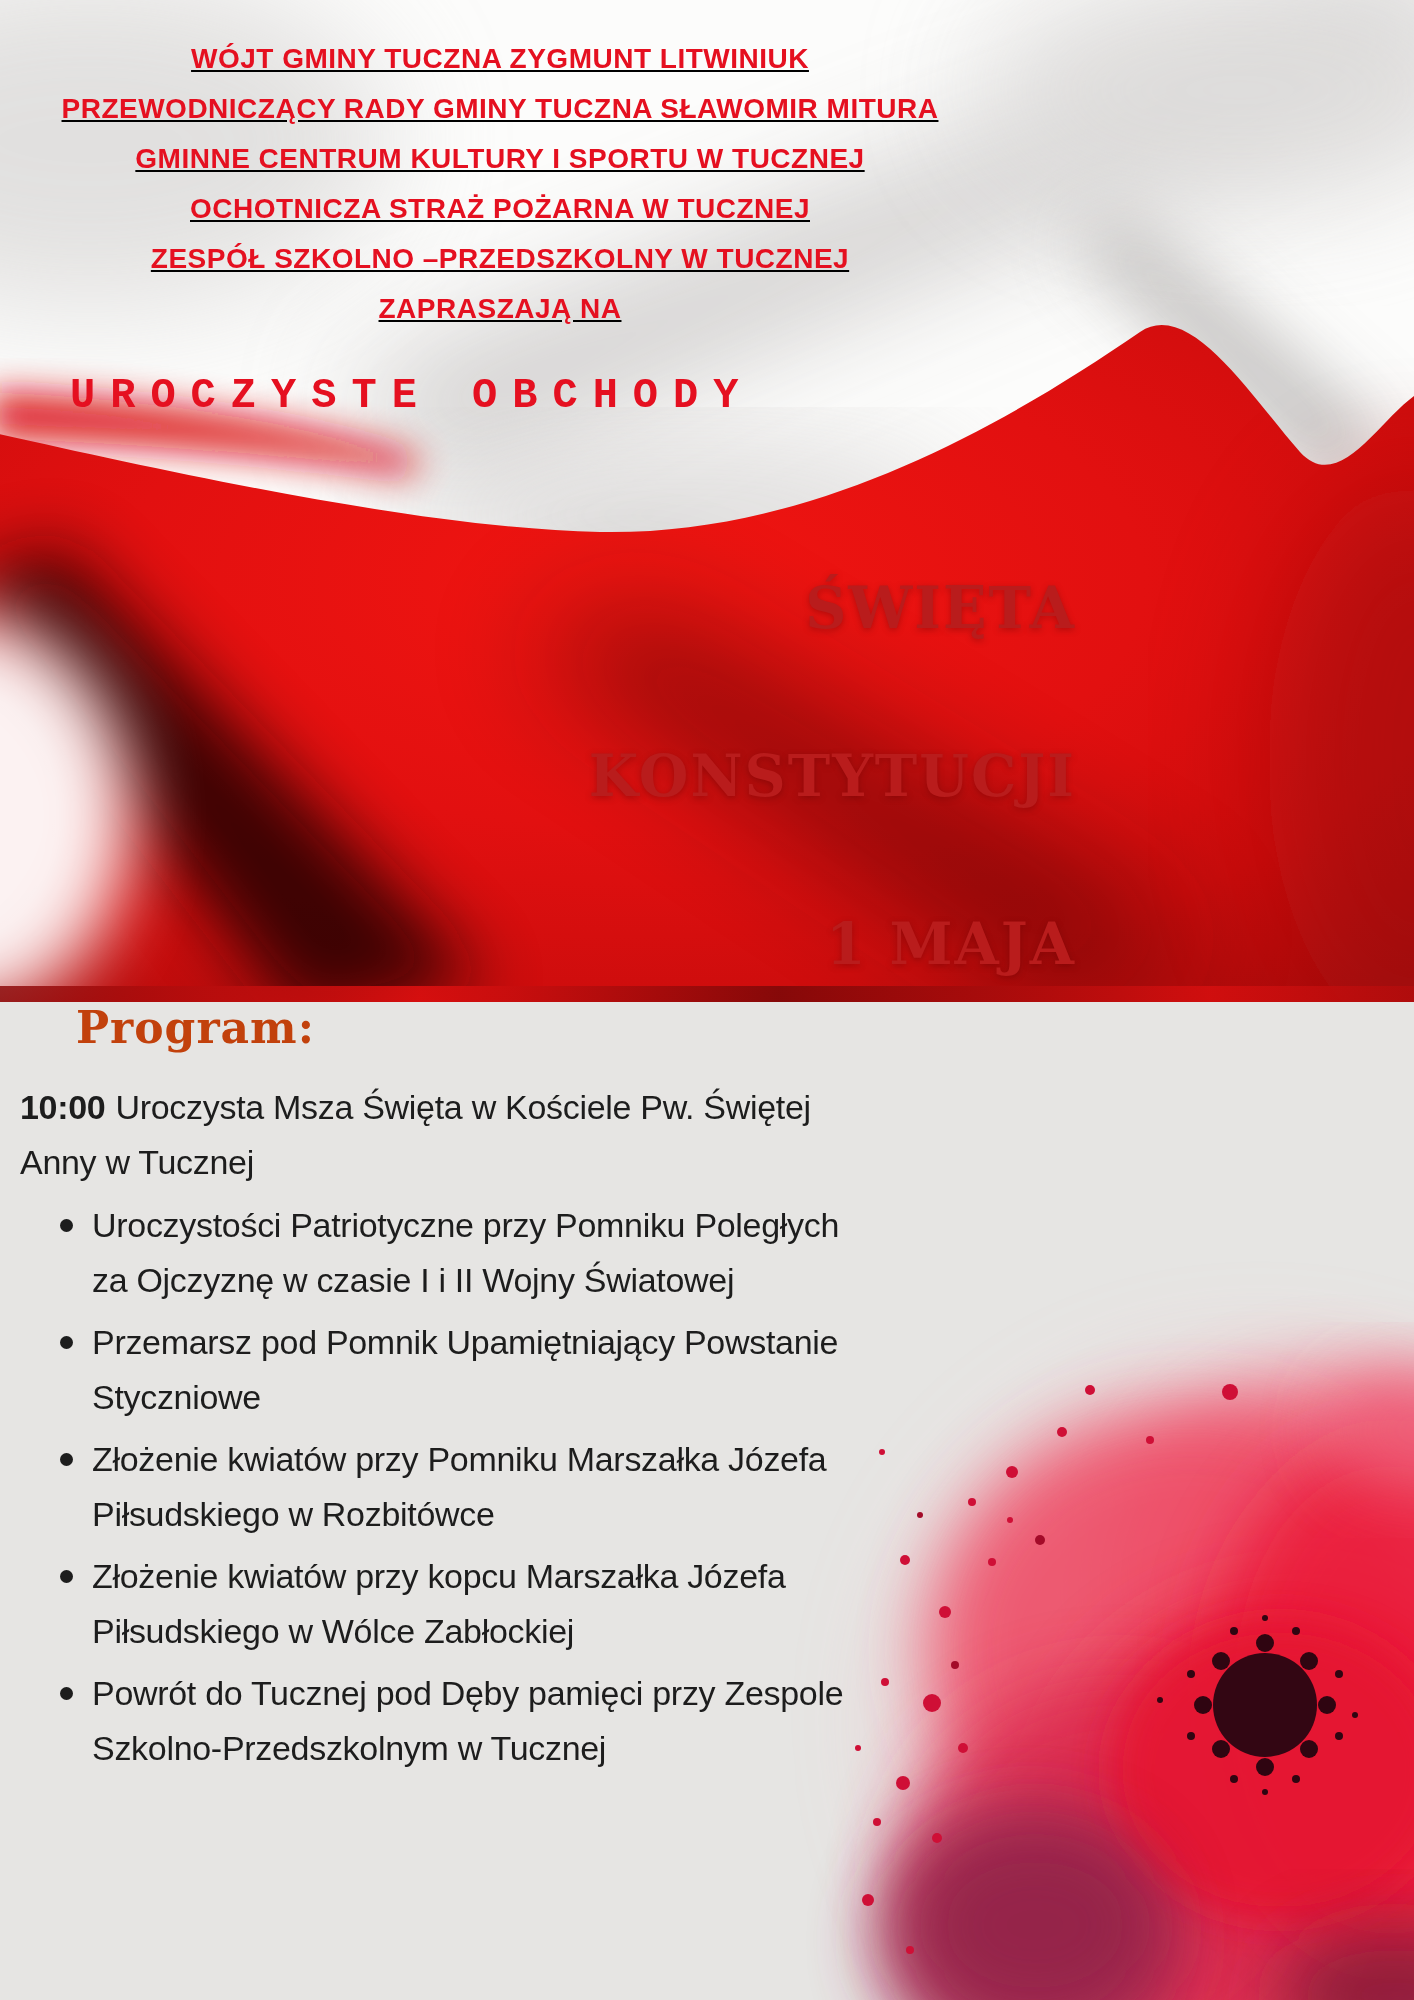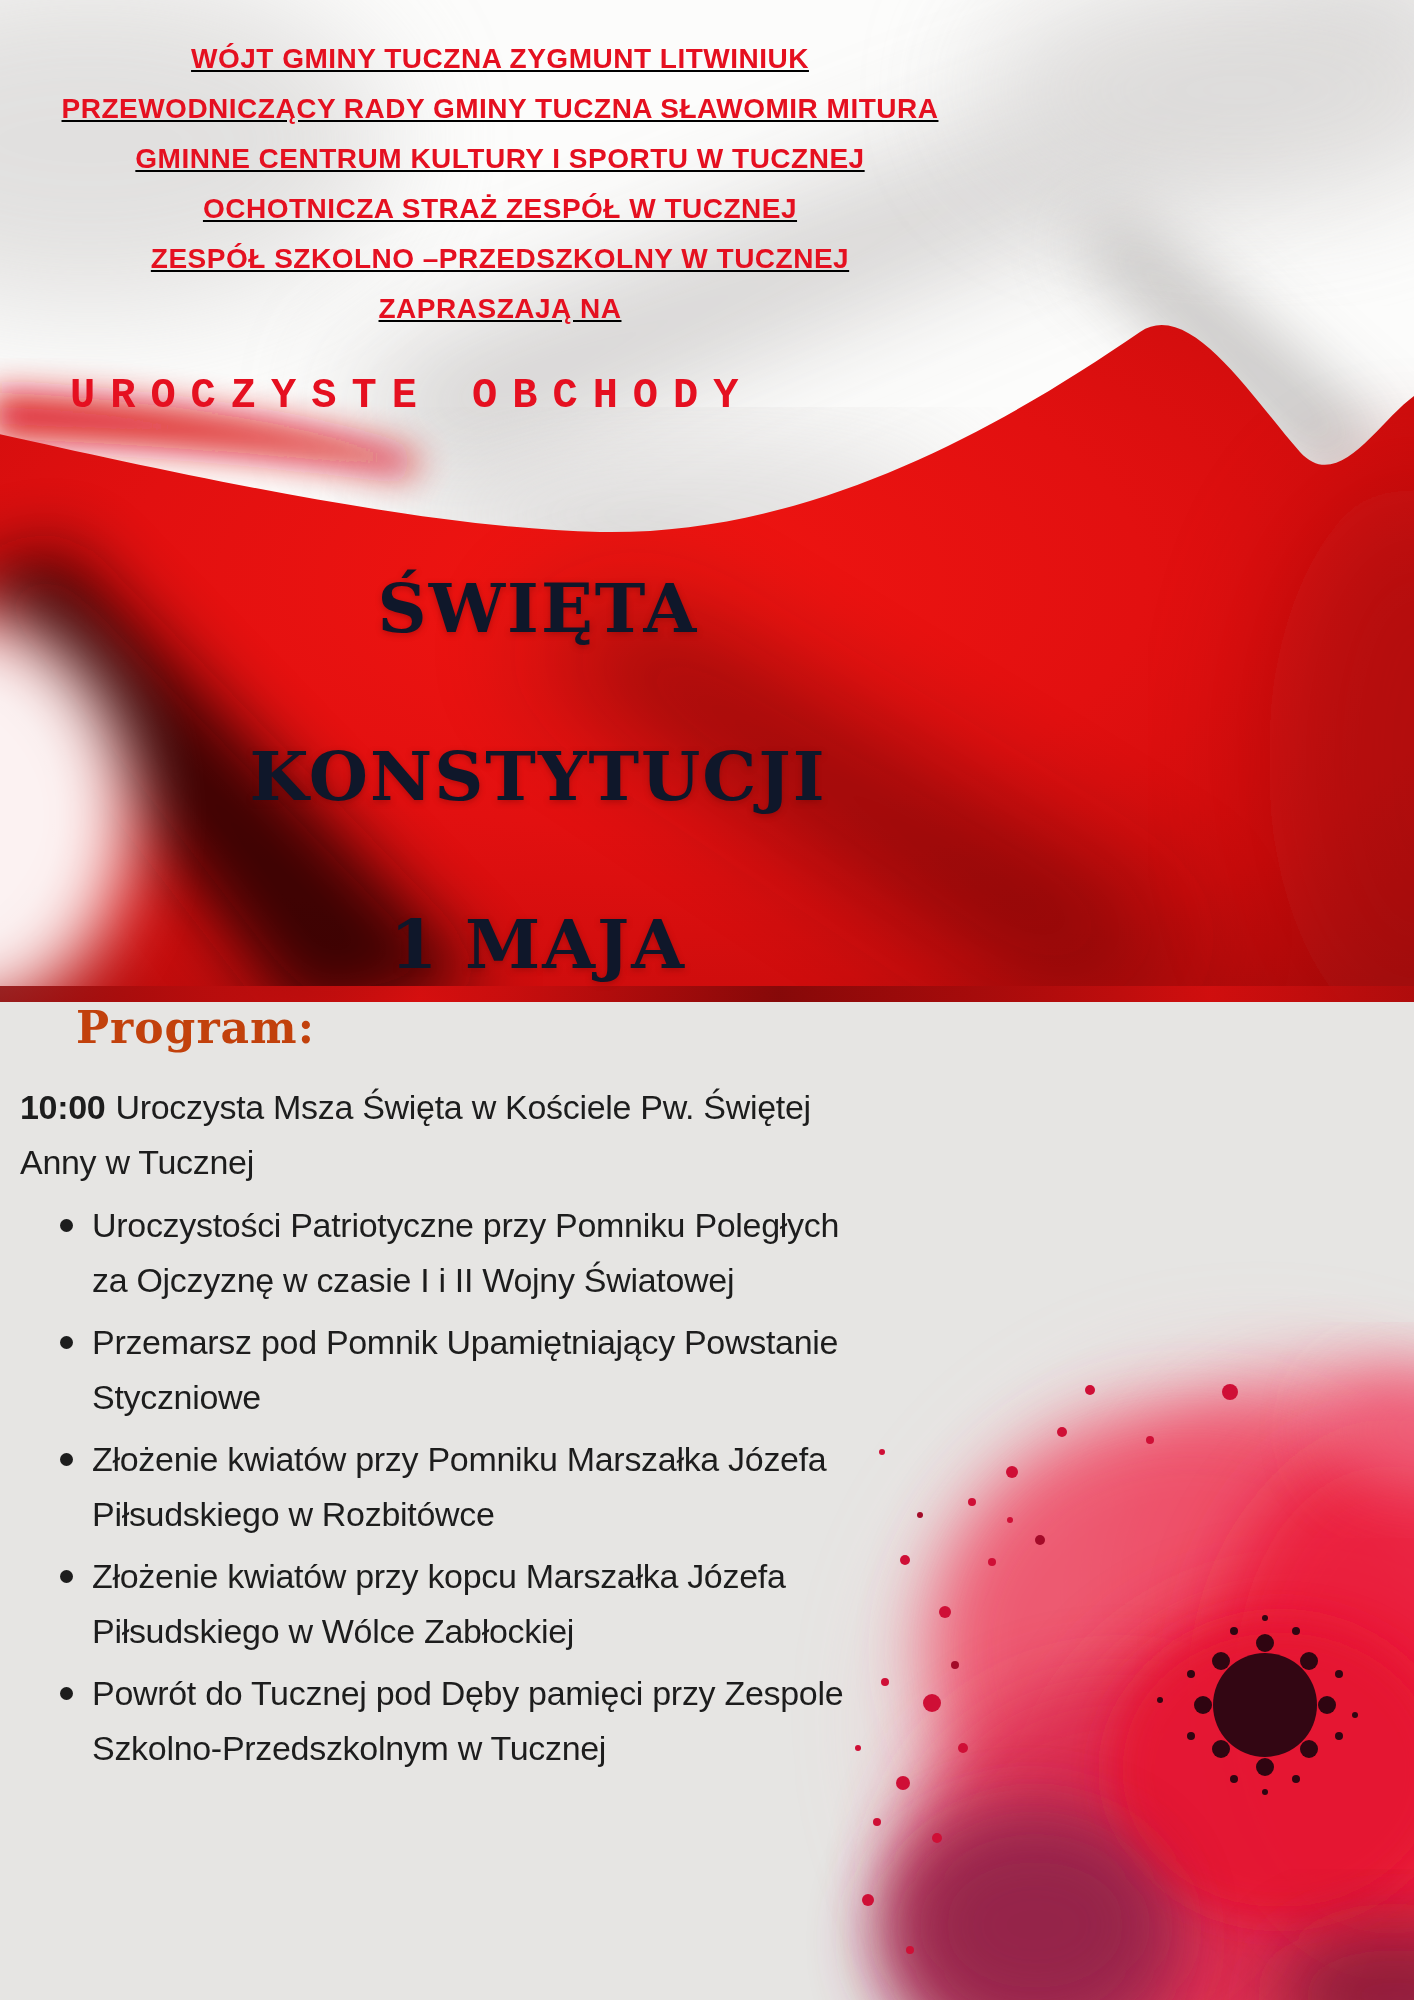--- a/index.html
+++ b/index.html
@@ -15,23 +15,23 @@
     font-weight:bold;font-size:28px;line-height:50px;color:#e51020;
     letter-spacing:.5px;white-space:nowrap;
   }
   
   .invitation{
     position:absolute;top:372px;left:70px;
     font-weight:bold;font-size:42px;color:#e51020;letter-spacing:15px;white-space:nowrap;font-family:Liberation Mono, monospace;
   }
   
   .title{
-    position:absolute;top:524px;left:0;width:1076px;margin:0;text-align:center;
+    position:absolute;top:524px;left:0;width:1076px;margin:0;text-align:right;
     font-family:"DejaVu Serif","Liberation Serif",serif;font-weight:bold;
-    font-size:68px;line-height:168px;color:#0f172a;letter-spacing:2px;
+    font-size:57px;line-height:168px;color:#b91c1c;letter-spacing:2px;
     text-shadow:0 2px 6px rgba(90,0,0,.35);
   }
   .title-line{display:block;}
   
   .program-heading{
     position:absolute;top:1002px;left:76px;margin:0;
     font-family:"DejaVu Serif","Liberation Serif",serif;font-weight:bold;
     font-size:44px;color:#c2410c;letter-spacing:1px;
   }
   .schedule{
@@ -170,21 +170,21 @@
         <circle cx="1040" cy="1540" r="5" fill="#a30b29"></circle>
         <circle cx="920" cy="1515" r="3" fill="#a30b29"></circle>
       </g>
     </g>
   </svg>
 
   <header class="org">
     <div class="org-line">WÓJT GMINY TUCZNA ZYGMUNT LITWINIUK</div>
     <div class="org-line">PRZEWODNICZĄCY RADY GMINY TUCZNA SŁAWOMIR MITURA</div>
     <div class="org-line">GMINNE CENTRUM KULTURY I SPORTU W TUCZNEJ</div>
-    <div class="org-line">OCHOTNICZA STRAŻ ZESPÓŁ W TUCZNEJ</div>
+    <div class="org-line">OCHOTNICZA STRAŻ POŻARNA W TUCZNEJ</div>
     <div class="org-line">ZESPÓŁ SZKOLNO –PRZEDSZKOLNY W TUCZNEJ</div>
     <div class="org-line">ZAPRASZAJĄ NA</div>
   </header>
 
   <div class="invitation">UROCZYSTE OBCHODY</div>
 
   <h1 class="title">
     <span class="title-line">ŚWIĘTA</span>
     <span class="title-line">KONSTYTUCJI</span>
     <span class="title-line">1 MAJA</span>

